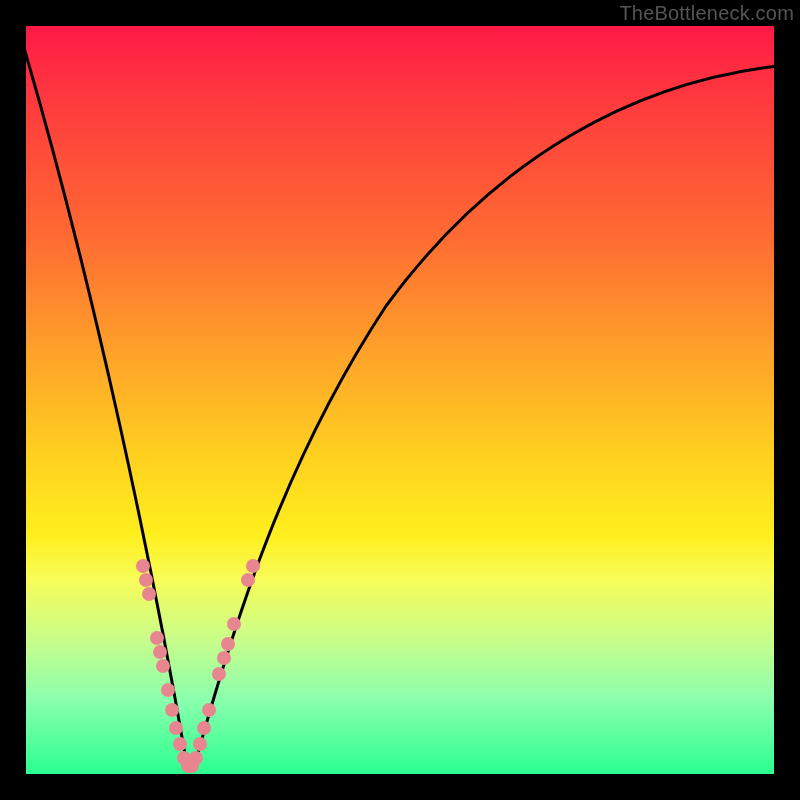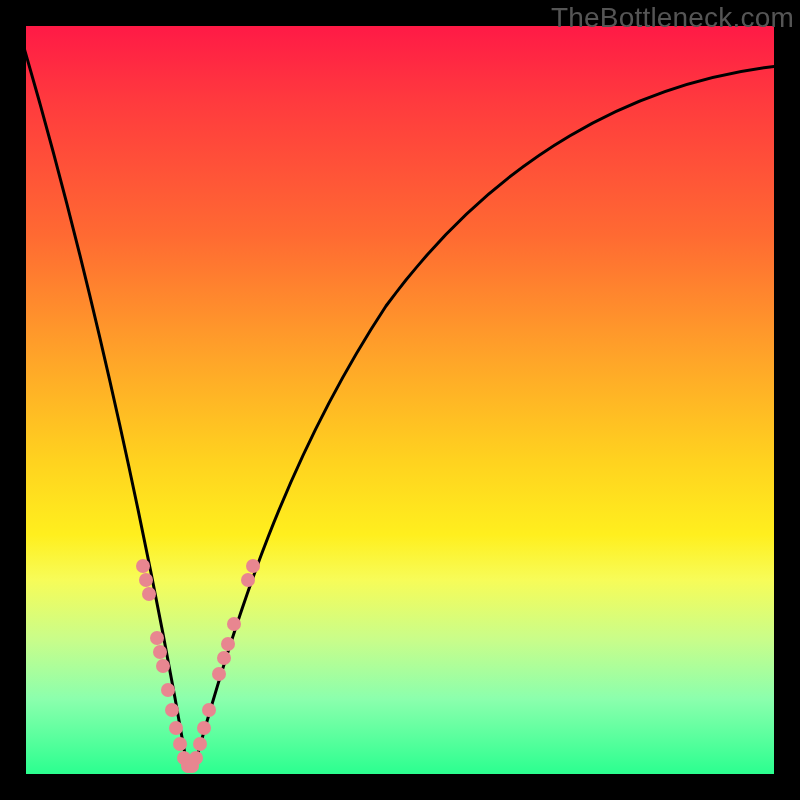--- a/index.html
+++ b/index.html
@@ -47,21 +47,21 @@
     top: 0;
     width: 748px;
     height: 748px;
     pointer-events: none;
   }
   .watermark {
     position: absolute;
     top: 2px;
     right: 6px;
     color: #555555;
-    font-size: 28px;
+    font-size: 20px;
     letter-spacing: 0.2px;
     font-weight: 500;
     user-select: none;
   }
 </style>
 </head>
 <body>
 
 <div class="frame">
   <div class="plot-area">

